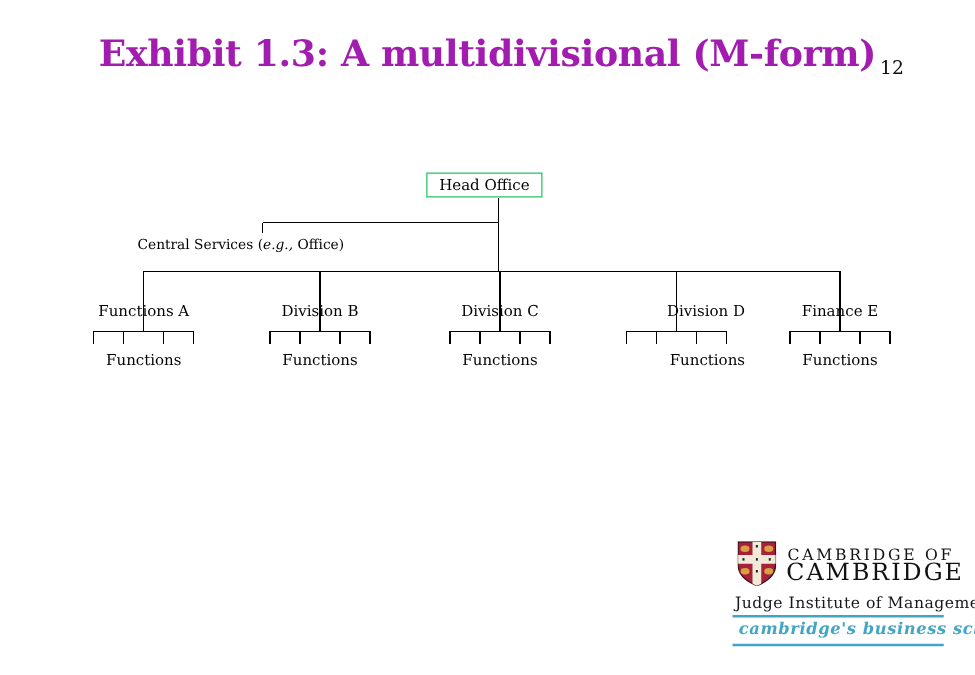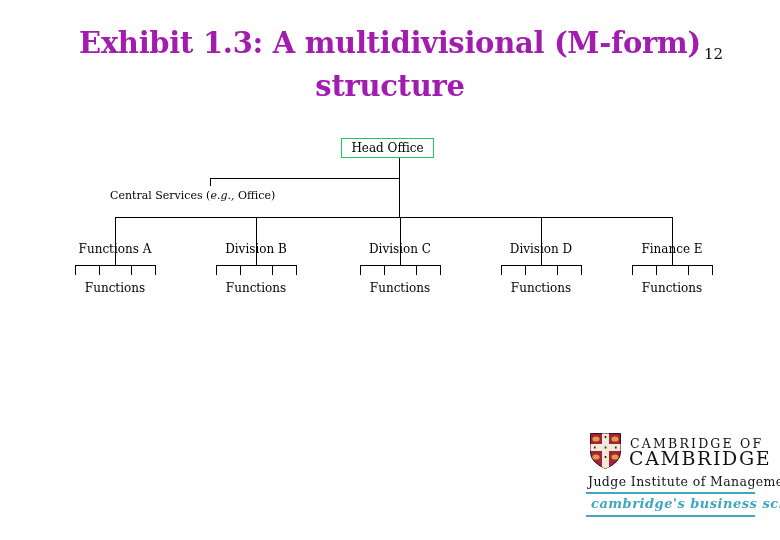--- a/index.html
+++ b/index.html
@@ -35,21 +35,21 @@
     position:absolute;left:110px;top:189px;
     font-size:11px;line-height:14px;white-space:nowrap;
   }
   .central-services .it{font-style:italic;}
   .div-label,.func-label{
     position:absolute;width:110px;text-align:center;
     font-size:12px;line-height:14px;white-space:nowrap;
   }
   .div-label{top:242px;}
   .func-label{top:281px;}
-  .c1{left:60px;} .c2{left:201px;} .c3{left:345px;} .c4{left:486px;} .c5{left:617px;}
+  .c1{left:60px;} .c2{left:201px;} .c3{left:345px;} .c4{left:486px;text-align:right;} .c5{left:617px;}
   
   .crest{position:absolute;left:590px;top:433px;}
   .univ-line1{
     position:absolute;left:630px;top:436px;
     font-size:12.5px;letter-spacing:2.2px;color:#121212;white-space:nowrap;
   }
   .univ-line2{
     position:absolute;left:629px;top:447px;
     font-size:19px;letter-spacing:1.6px;color:#121212;white-space:nowrap;
   }
@@ -66,21 +66,20 @@
     color:#42a5c4;letter-spacing:0.5px;white-space:nowrap;
   }
 </style>
 </head>
 <body>
 
 <div class="slide">
 
   <div class="title">
     <div>Exhibit 1.3: A multidivisional (M-form)</div>
-    <div>structure</div>
   </div>
   <div class="slide-number">12</div>
 
   <svg class="lines-svg" viewBox="0 0 780 540">
     <g stroke="#000" stroke-width="1" shape-rendering="crispEdges" fill="none">
 
       <line x1="399" y1="158" x2="399" y2="217"></line>
 
       <line x1="210" y1="178" x2="399" y2="178"></line>
       <line x1="210" y1="178" x2="210" y2="186"></line>

